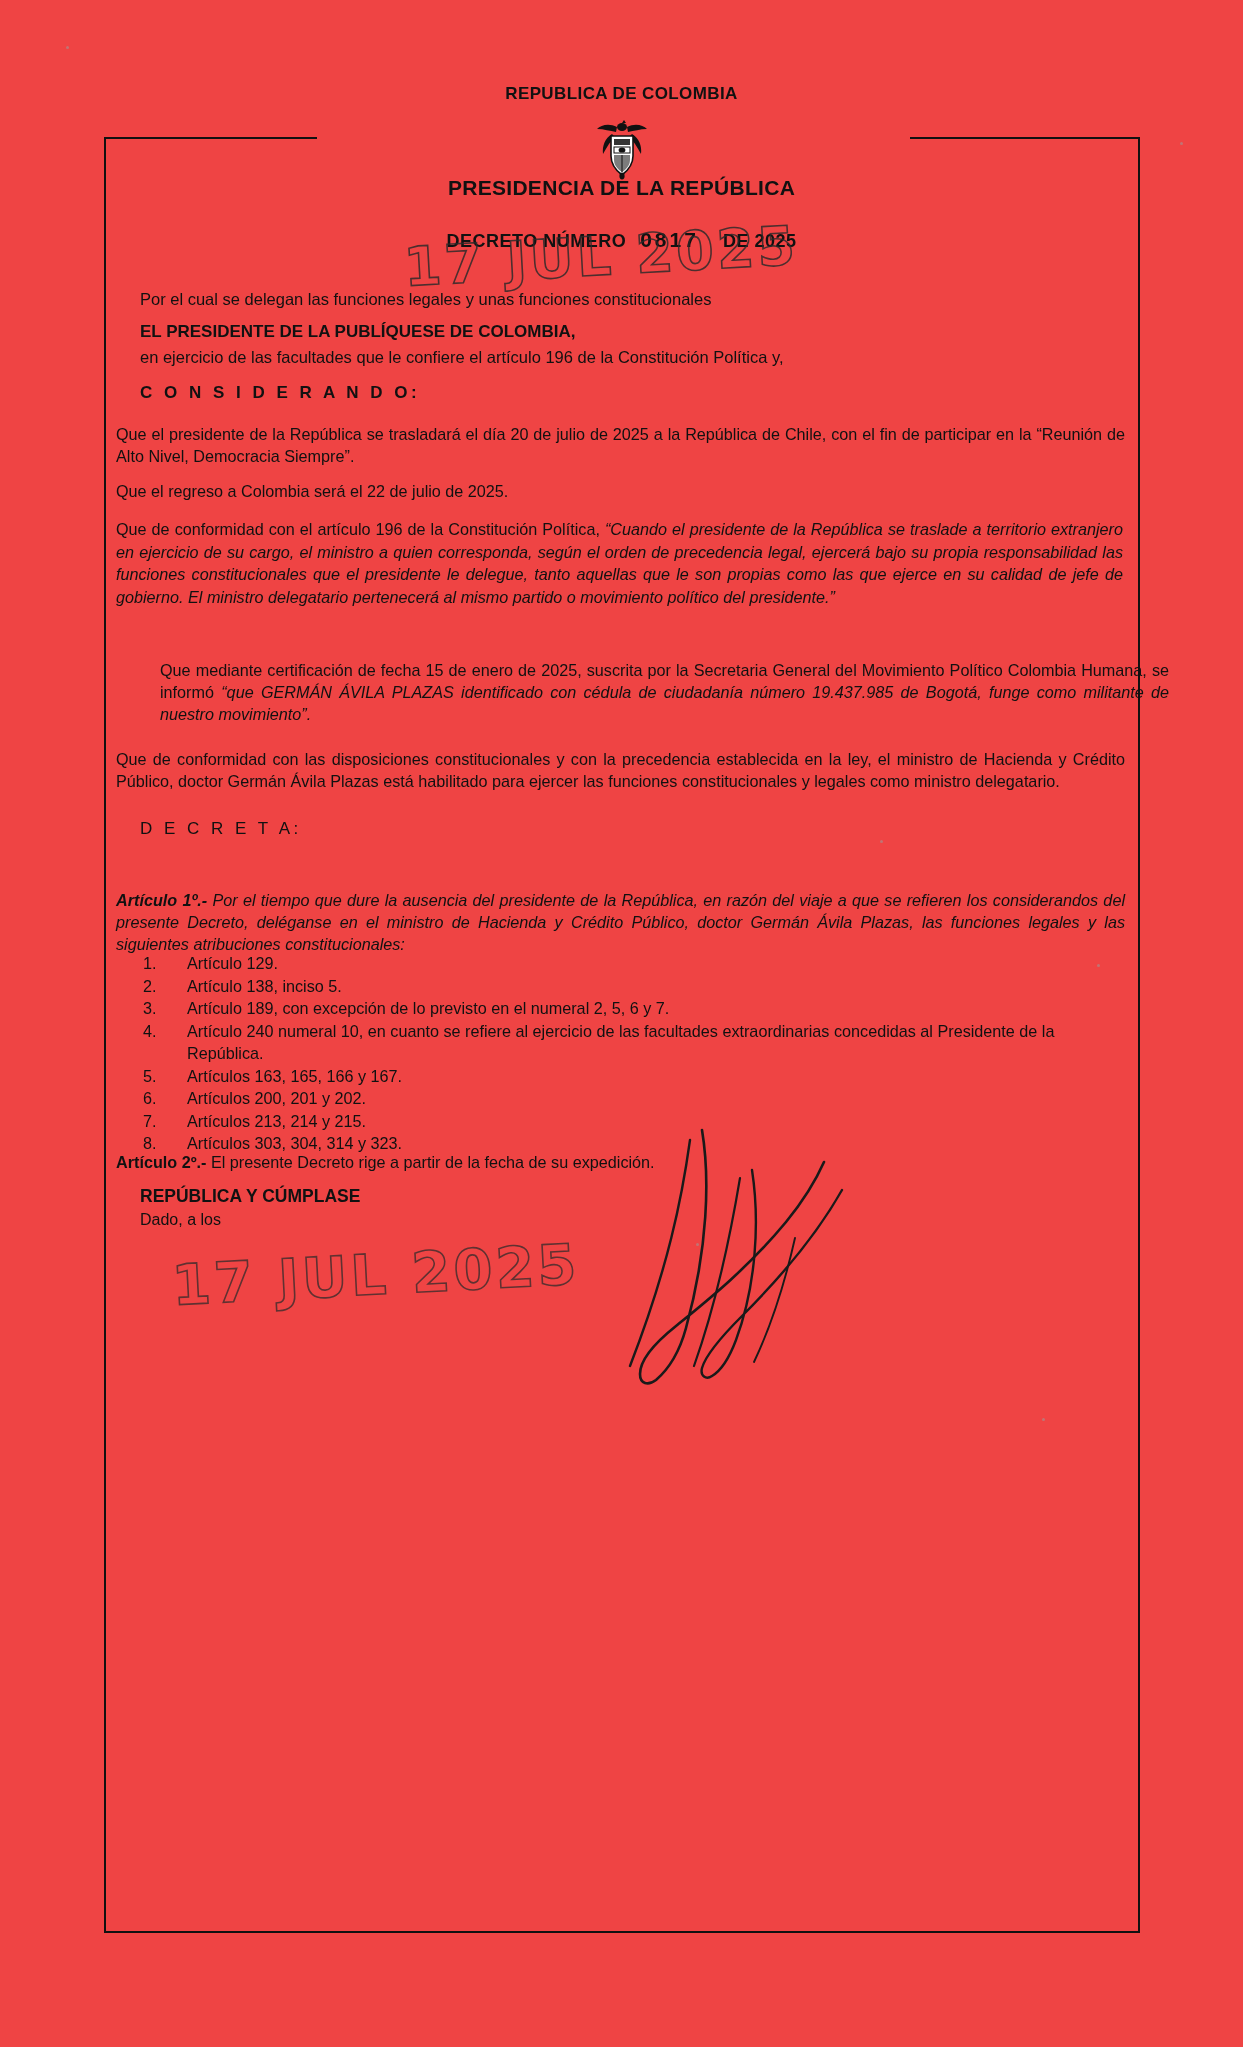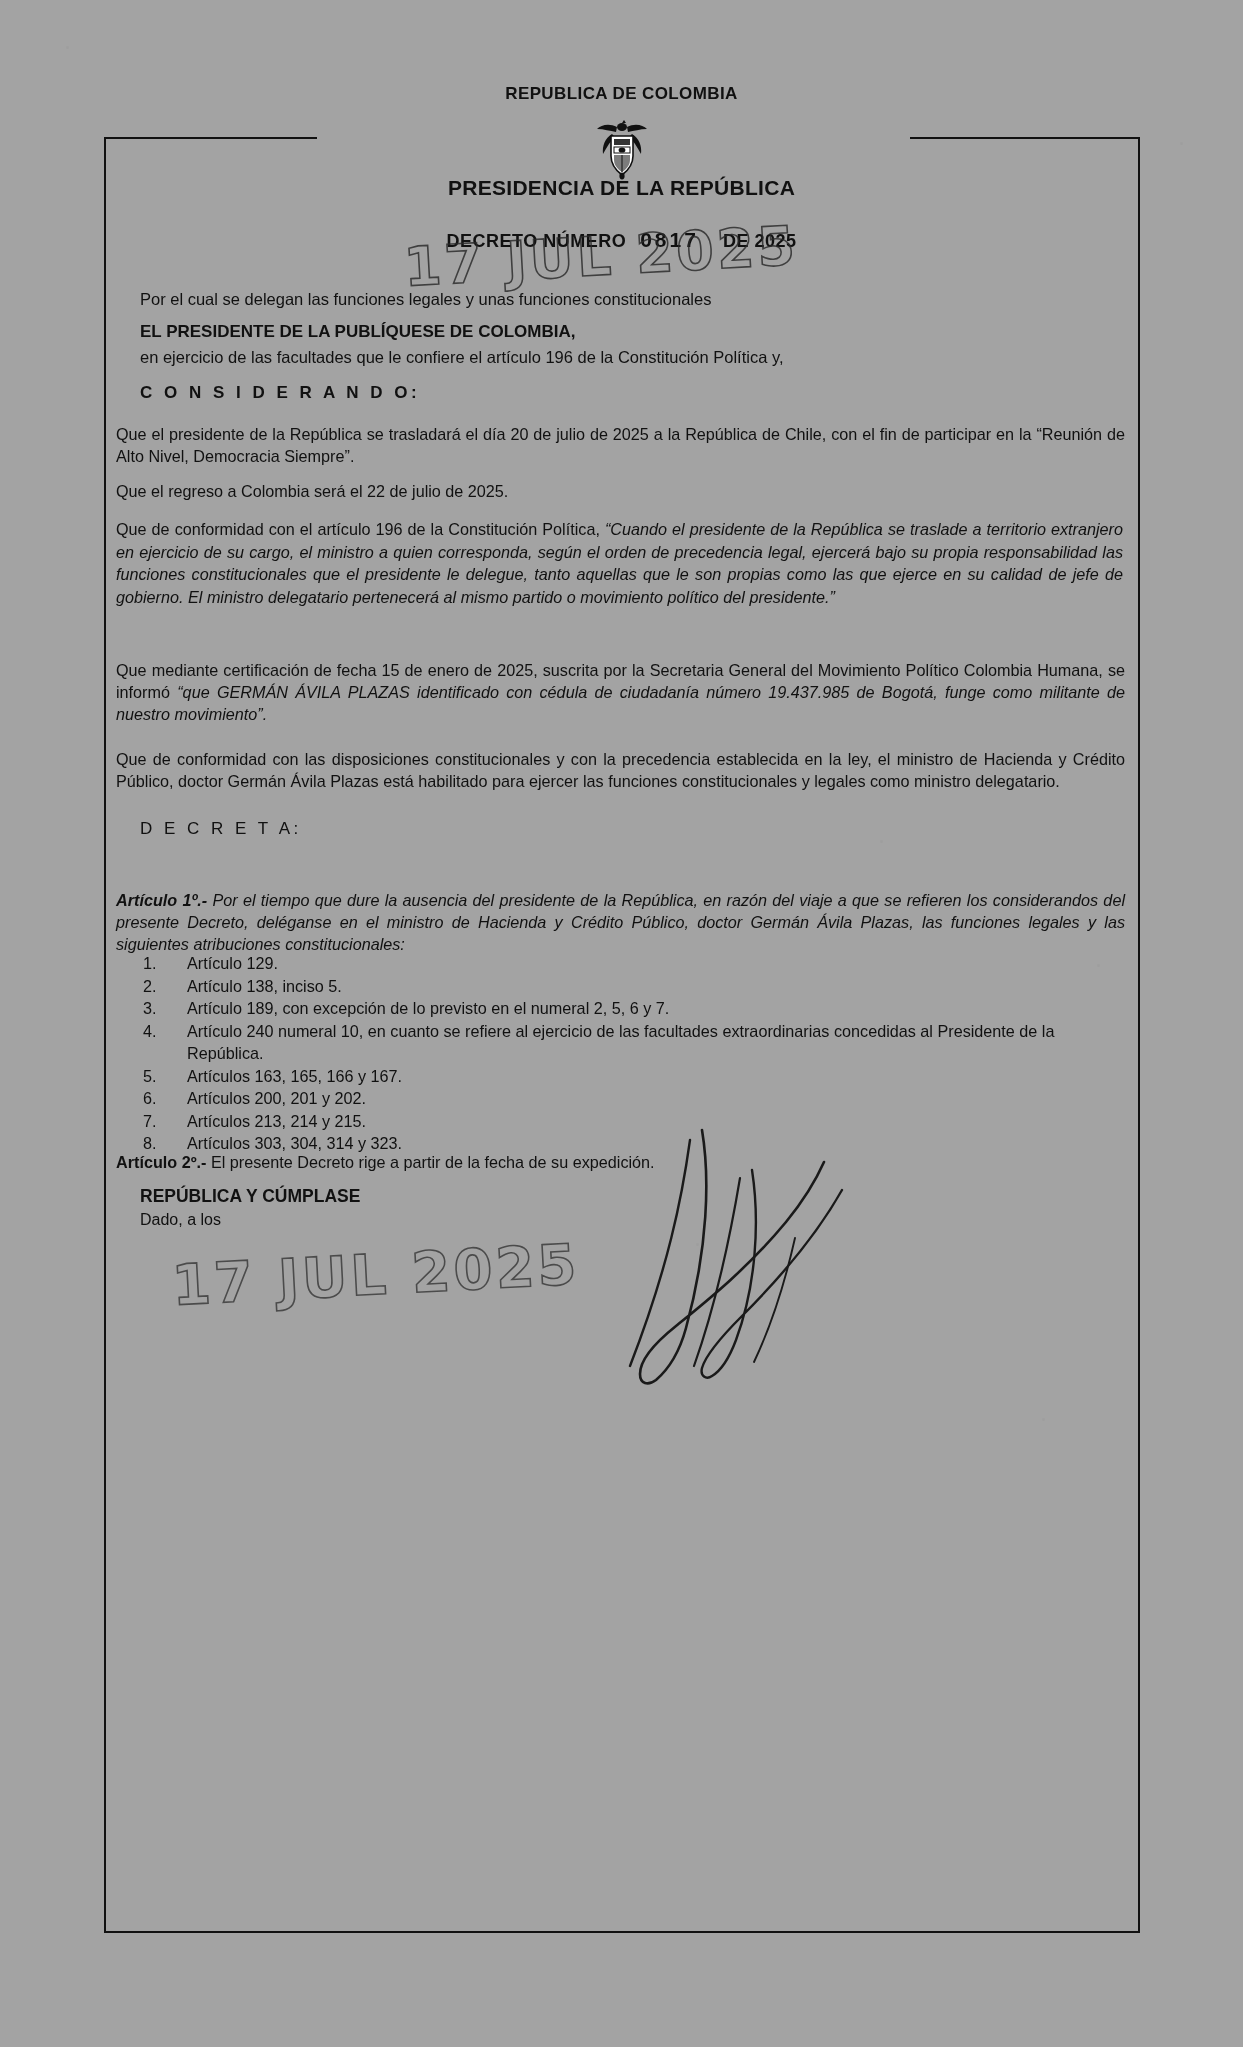--- a/index.html
+++ b/index.html
@@ -13,21 +13,21 @@
     position: relative;
     font-family: "Liberation Sans", sans-serif;
     color: #111111;
     overflow: hidden;
   }
 
   
   #page {
     position: absolute;
     inset: 0;
-    background: #a3a3a3;
+    background: #ef4444;
   }
   
   .speck {
     position: absolute;
     background: #9a9a9a;
     border-radius: 50%;
     opacity: .55;
   }
 
   
@@ -169,21 +169,21 @@
     line-height: 22px;
     text-align: justify;
     text-justify: inter-word;
   }
   .para .it { font-style: italic; }
   .para .bold { font-weight: bold; }
 
   #para-viaje     { top: 423px; }
   #para-regreso   { top: 480px; }
   #para-art196    { top: 518px; width: 1007px; line-height: 22.5px; }
-  #para-certif    { top: 659px; }
+  #para-certif    { top: 659px; margin-left: 44px; }
   #para-precede   { top: 748px; }
   #para-articulo1 { top: 889px; font-style: italic; }
   #para-articulo2 { top: 1151px; }
 
   
   #articulo-list {
     position: absolute;
     top: 952px;
     left: 141px;
     width: 980px;

